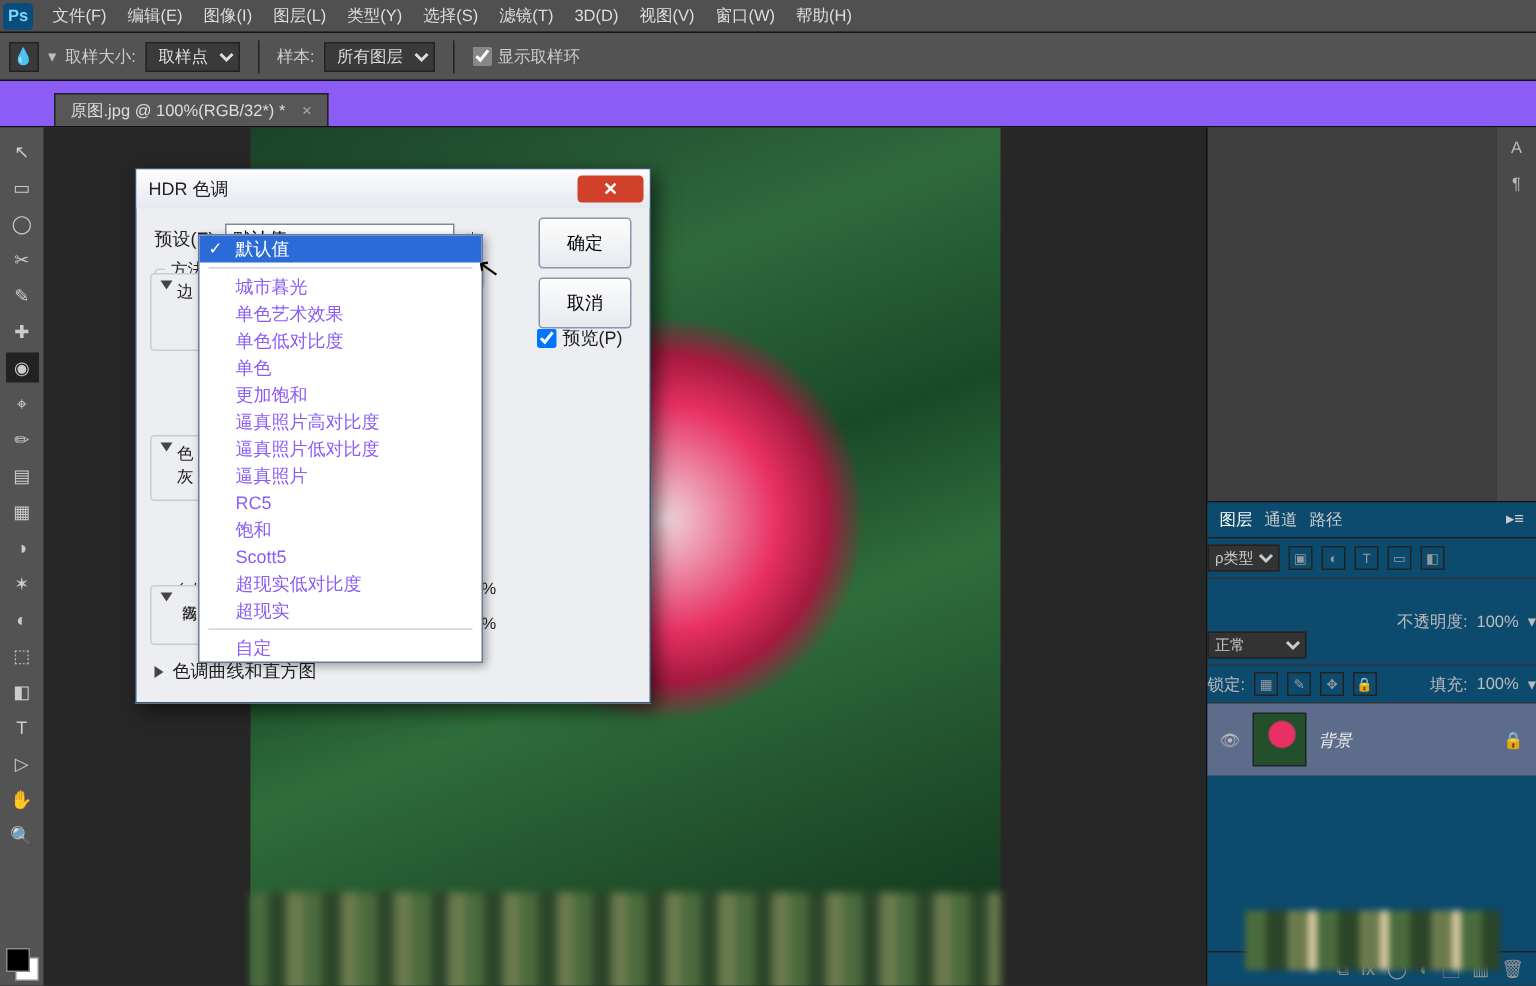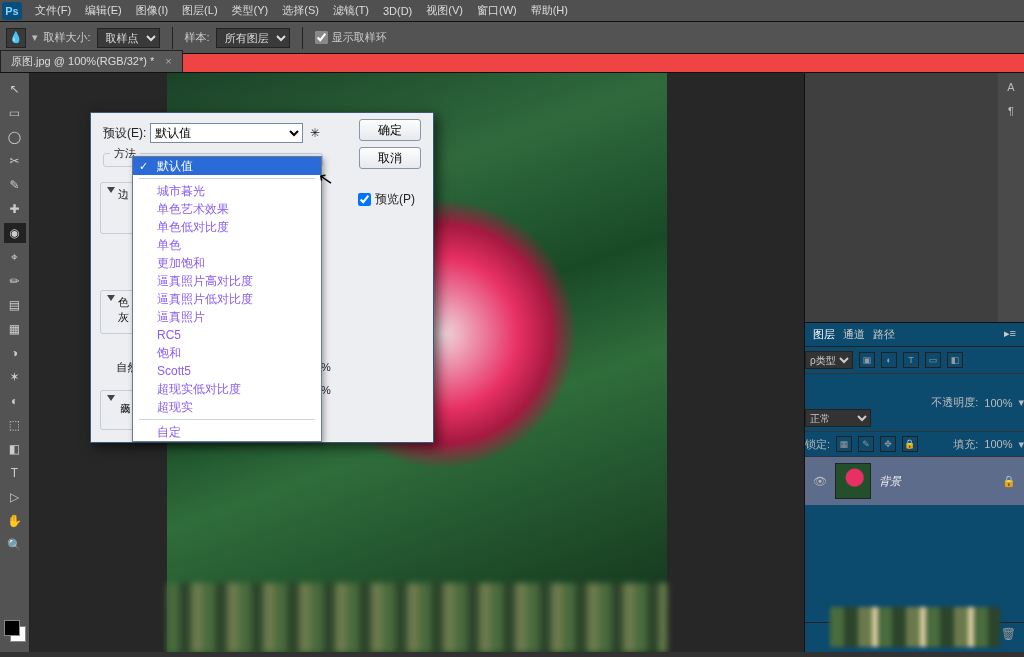--- a/index.html
+++ b/index.html
@@ -13,21 +13,21 @@
 
 .optionbar { background: #535353; height: 32px; display: flex; align-items: center; padding: 0 6px; border-bottom: 1px solid #111; gap: 6px; }
 .optionbar .tool-ic { width: 20px; height: 20px; border: 1px solid #222; background: #3a3a3a; display:flex; align-items:center; justify-content:center;}
 .optionbar select { background: #3a3a3a; color: #ddd; border: 1px solid #222; height: 20px; font-size: 11px; padding: 0 4px; }
 .optionbar .lbl { color:#ccc; }
 .optionbar .sep { width:1px; height:22px; background:#222; margin:0 6px;}
 .chkline { display:flex; align-items:center; gap:4px; color:#ccc; }
 .chkline input { accent-color:#888;}
 
 
-.docrow { background:#ef4444; height:19px; border-bottom:1px solid #111; display:flex; align-items:flex-end; }
+.docrow { background:#8b5cf6; height:31px; border-bottom:1px solid #111; display:flex; align-items:flex-end; padding-left:36px;}
 .doctab { background:#575757; padding:3px 10px; font-size:11px; color:#ddd; border:1px solid #222; border-bottom:none;}
 .doctab .x { margin-left:8px; color:#aaa; }
 
 
 .main { display:flex; height:calc(657px - 22px - 32px - 24px); }
 .toolbar-left { width:30px; background:#535353; border-right:1px solid #222; padding-top:6px; display:flex; flex-direction:column; align-items:center; gap:4px; position:relative; }
 .toolbar-left .tool { width:22px; height:20px; display:flex; align-items:center; justify-content:center; color:#ccc; font-size:12px; }
 .toolbar-left .tool.active { background:#222; }
 .toolbar-left .swatch { position:absolute; bottom:8px; left:4px; }
 .swatch .fg { width:16px; height:16px; background:#000; border:1px solid #888; position:absolute; top:0; left:0; }
@@ -61,21 +61,21 @@
 
 .dialog-backdrop { position:absolute; left:90px; top:112px; width:344px; background:#eceef2; border:1px solid #3a5a7a; box-shadow:4px 4px 12px rgba(0,0,0,.6); font-size:12px; color:#222; }
 .dlg-title { height:26px; background:linear-gradient(#fdfdfd,#e4e8ef); display:flex; align-items:center; padding:0 4px 0 8px; font-size:12px; }
 .dlg-title .t { flex:1; }
 .dlg-close { width:44px; height:18px; background:#d0402a; border-radius:3px; color:#fff; display:flex; align-items:center; justify-content:center; font-weight:bold; font-size:12px;}
 .dlg-body { padding:10px 12px 12px 12px; position:relative; }
 .row1 { display:flex; align-items:center; gap:4px; }
 .row1 select { flex:1; height:20px; background:#fff; border:1px solid #7a8aa0; font-size:12px;}
 .gear { width:16px; text-align:center; }
 .rbuttons { position:absolute; right:12px; top:6px; display:flex; flex-direction:column; gap:6px; }
-.rbuttons button { width:62px; height:22px; background:linear-gradient(#fdfdfd,#e6e9ef); border:1px solid #8895aa; border-radius:3px; font-size:12px;}
+.rbuttons button { width:62px; height:34px; background:linear-gradient(#fdfdfd,#e6e9ef); border:1px solid #8895aa; border-radius:3px; font-size:12px;}
 .prevchk { position:absolute; right:18px; top:78px; display:flex; align-items:center; gap:4px;}
 .group { border:1px solid #c5ccd6; border-radius:3px; margin-top:10px; padding:6px 8px 10px 8px; position:relative;}
 .group .gl { position:absolute; top:-8px; left:6px; background:#eceef2; padding:0 4px; font-size:11px; display:flex; align-items:center; gap:3px;}
 .tri { display:inline-block; width:0; height:0; border-left:4px solid transparent; border-right:4px solid transparent; border-top:6px solid #444;}
 .tri.right { border-top:4px solid transparent; border-bottom:4px solid transparent; border-left:6px solid #444; border-right:none;}
 .sliderrow { display:flex; align-items:center; gap:6px; margin:5px 0;}
 .sliderrow .slabel { width:86px; text-align:right; font-size:11px;}
 .sliderrow .track { flex:1; height:4px; background:#c8cfda; position:relative; border-radius:2px;}
 .sliderrow .thumb { position:absolute; top:-4px; width:10px; height:12px; background:#f4f6fa; border:1px solid #7a8aa0; border-radius:2px;}
 .sliderrow .val { width:36px; height:18px; border:1px solid #9aa6b8; background:#fff; font-size:11px; text-align:right; padding:0 3px; line-height:16px;}
@@ -216,20 +216,24 @@
         <span>▥</span>
         <span>🗑</span>
       </div>
     </div>
   </div>
 </div>
 
 <div class="pixstrip"></div>
 
 <div class="dialog-backdrop">
+  <div class="dlg-title">
+    <span class="t">HDR 色调</span>
+    <div class="dlg-close">✕</div>
+  </div>
   <div class="dlg-body">
     <div class="rbuttons">
       <button>确定</button>
       <button>取消</button>
     </div>
     <label class="prevchk">
       <input type="checkbox" checked="" style="">
       <span>预览(P)</span>
     </label>
 

